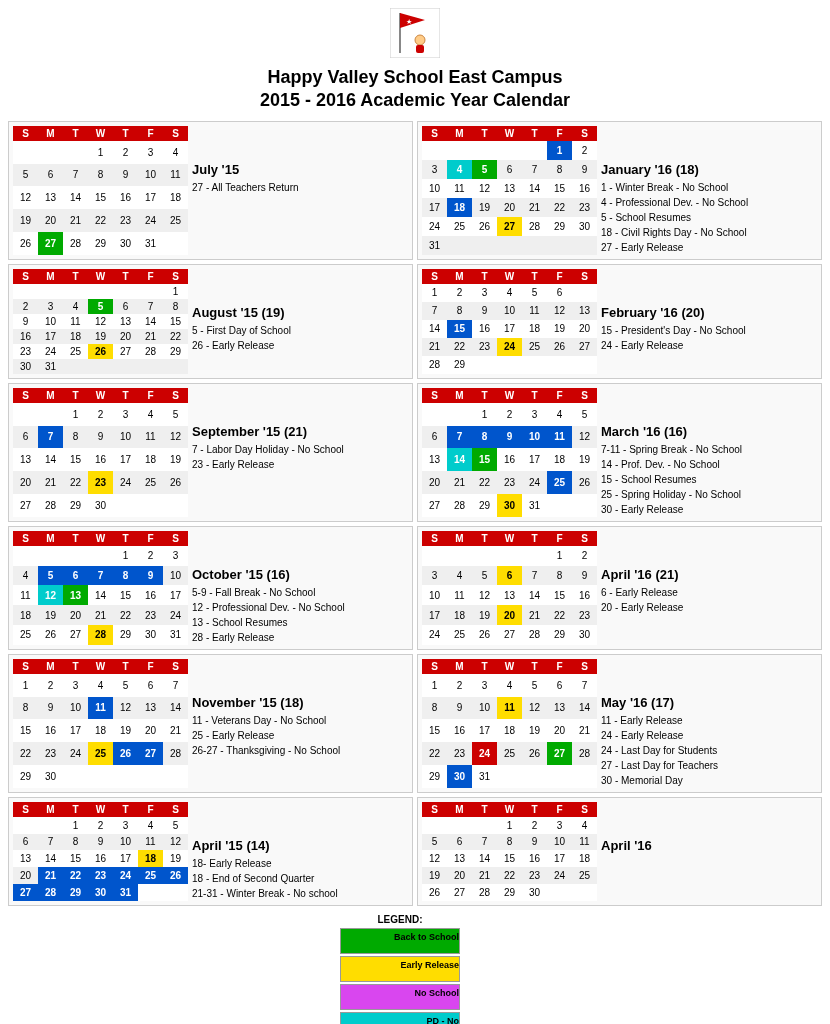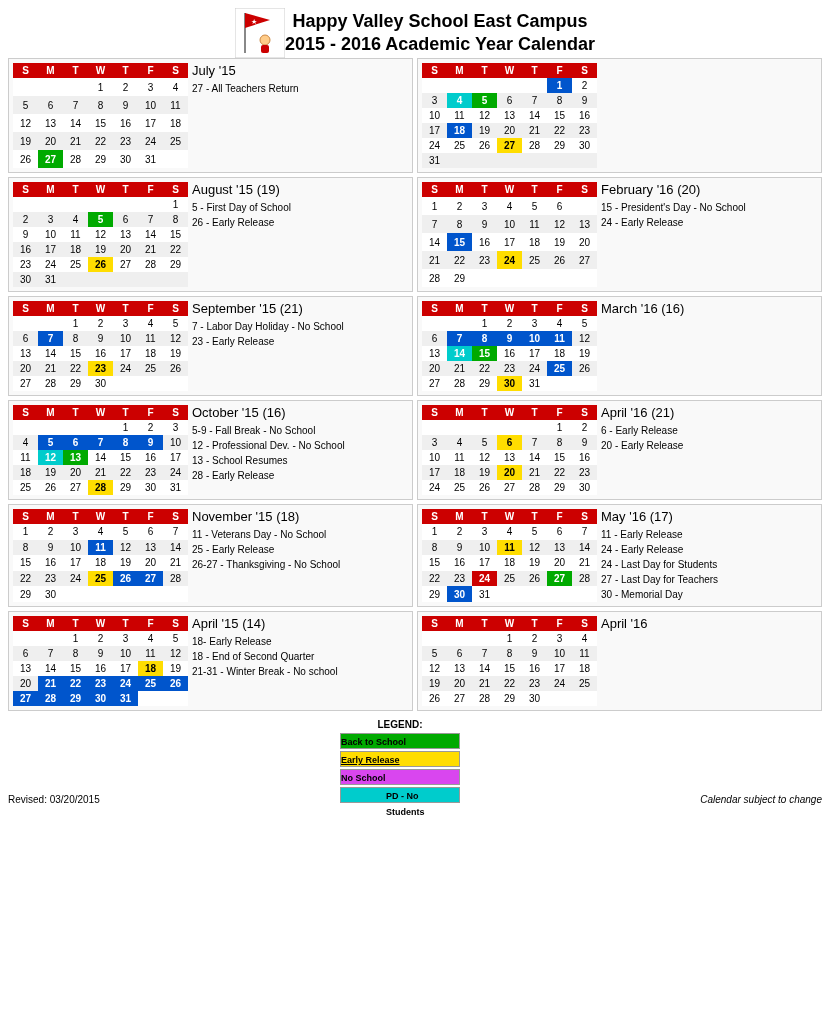--- a/index.html
+++ b/index.html
@@ -10,23 +10,26 @@
       font-size: 10px;
       background: #fff;
       color: #000;
     }
     .page {
       width: 830px;
       padding: 8px;
     }
     .header {
       text-align: center;
+      margin-bottom: 8px;
       display: flex;
       align-items: center;
       justify-content: center;
+      gap: 8px;
+      flex-direction: column;
     }
     .header-logo {
       width: 50px;
       height: 50px;
       flex-shrink: 0;
     }
     .header-title {
       font-size: 18px;
       font-weight: bold;
       line-height: 1.3;
@@ -75,22 +78,23 @@
     .day-yellow { background: #ffdd00 !important; color: #000; font-weight: bold; }
     .day-blue { background: #0055cc !important; color: #fff; font-weight: bold; }
     .day-red { background: #cc0000 !important; color: #fff; font-weight: bold; }
     .day-cyan { background: #00cccc !important; color: #fff; font-weight: bold; }
     .month-info {
       flex: 1;
       font-size: 10px;
     }
     .month-title {
       font-size: 13px;
-      font-weight: normal;
+      font-weight: bold;
       margin-bottom: 3px;
+      margin-top: 36px;
     }
     .month-events {
       list-style: none;
       line-height: 1.5;
     }
     .footer-area {
       margin-top: 8px;
       display: flex;
       justify-content: space-between;
       align-items: flex-end;
@@ -105,22 +109,22 @@
       font-weight: bold;
       margin-bottom: 3px;
     }
     .legend-item {
       display: flex;
       align-items: center;
       margin-bottom: 2px;
     }
     .legend-box {
       width: 120px;
-      height: 16px;
-      text-align: left;
+      height: 26px;
+      text-align: right;
       font-size: 9px;
       font-weight: bold;
       color: #000;
       line-height: 16px;
       border: 1px solid #999;
     }
     .revised-text {
       font-size: 10px;
     }
     .subject-to-change {
@@ -287,20 +291,30 @@
               <td>31</td>
               <td></td>
               <td></td>
               <td></td>
               <td></td>
               <td></td>
               <td></td>
             </tr>
           </tbody>
         </table>
+        <div class="month-info">
+          <div class="month-title">January '16 (18)</div>
+          <ul class="month-events">
+            <li>1 - Winter Break - No School</li>
+            <li>4 - Professional Dev. - No School</li>
+            <li>5 - School Resumes</li>
+            <li>18 - Civil Rights Day - No School</li>
+            <li>27 - Early Release</li>
+          </ul>
+        </div>
       </div>
       <div class="month-block">
         <table class="cal-table" style="border-collapse: collapse;">
           <thead>
             <tr class="cal-header-row">
               <td>S</td>
               <td>M</td>
               <td>T</td>
               <td>W</td>
               <td>T</td>
@@ -567,20 +581,27 @@
               <td>29</td>
               <td class="day-yellow">30</td>
               <td>31</td>
               <td></td>
               <td></td>
             </tr>
           </tbody>
         </table>
         <div class="month-info">
           <div class="month-title">March '16 (16)</div>
+          <ul class="month-events">
+            <li>7-11 - Spring Break - No School</li>
+            <li>14 - Prof. Dev. - No School</li>
+            <li>15 - School Resumes</li>
+            <li>25 - Spring Holiday - No School</li>
+            <li>30 - Early Release</li>
+          </ul>
         </div>
       </div>
       <div class="month-block">
         <table class="cal-table" style="border-collapse: collapse;">
           <thead>
             <tr class="cal-header-row">
               <td>S</td>
               <td>M</td>
               <td>T</td>
               <td>W</td>
@@ -998,21 +1019,21 @@
 
   <div class="footer-area">
     <div class="revised-text">Revised:  03/20/2015</div>
     <div class="legend-area">
       <div class="legend-label">LEGEND:</div>
       <div id="legend-items">
           <div class="legend-item">
             <div class="legend-box" style="background: rgb(0, 170, 0);">Back to School</div>
           </div>
           <div class="legend-item">
-            <div class="legend-box" style="background: rgb(255, 221, 0); text-decoration: underline;">Early Release</div>
+            <div class="legend-box" style="background: rgb(255, 221, 0);">Early Release</div>
           </div>
           <div class="legend-item">
             <div class="legend-box" style="background: #d946ef;">No School</div>
           </div>
           <div class="legend-item">
             <div class="legend-box" style="background: rgb(0, 204, 204); padding-left: 45px;">PD - No Students</div>
           </div>
         </div>
     </div>
     <div class="subject-to-change">Calendar subject to change</div>

